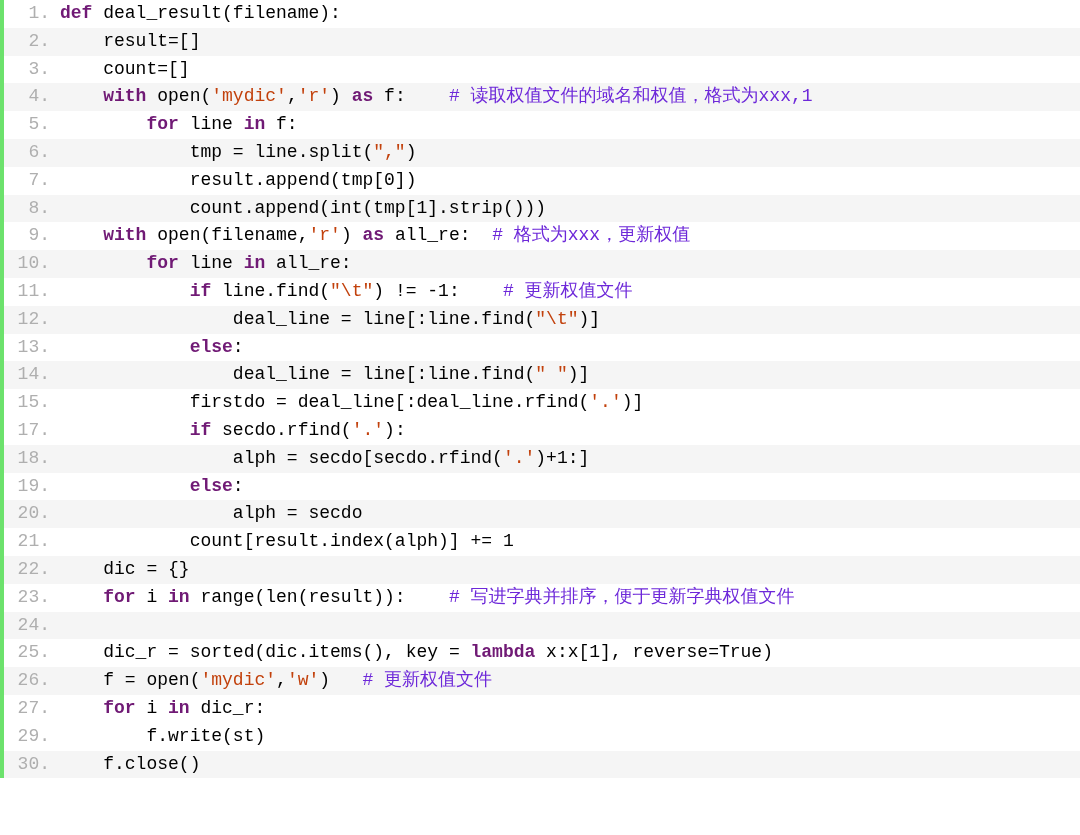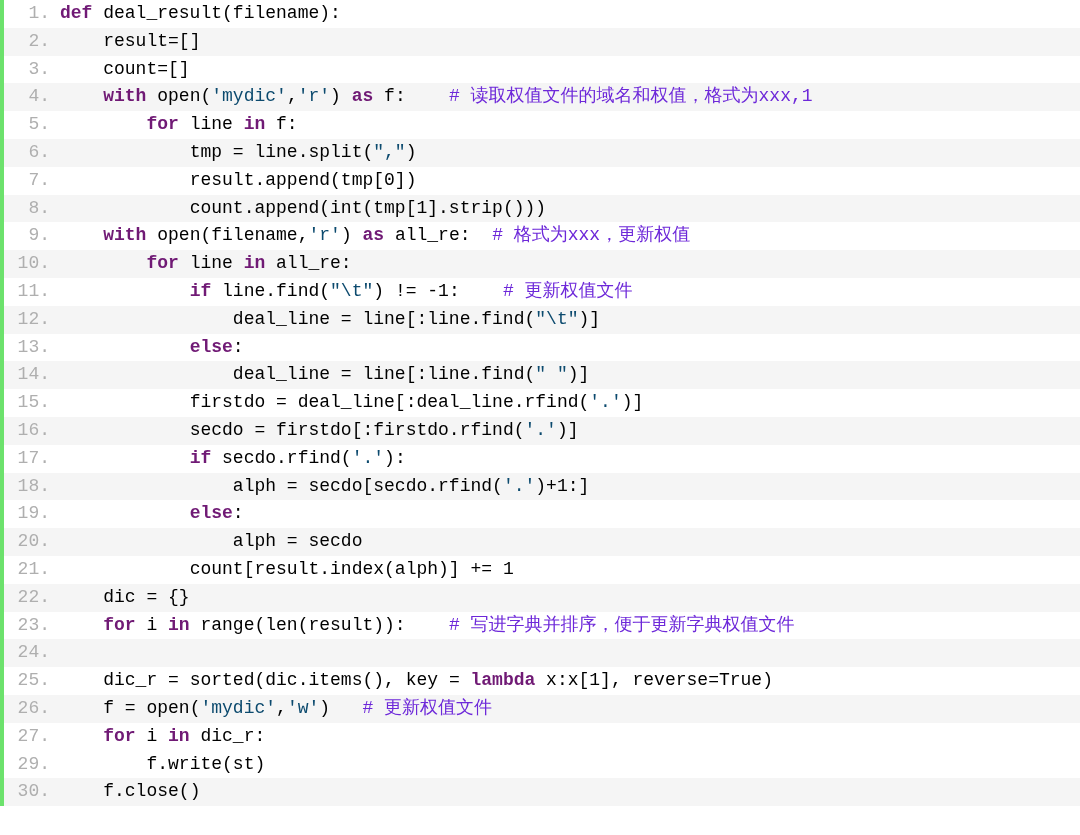--- a/index.html
+++ b/index.html
@@ -28,21 +28,21 @@
     padding-right: 10px;
     color: #afafaf;
     user-select: none;
     flex-shrink: 0;
   }
   .code {
     flex: 1;
     color: #000000;
   }
   .kw   { color: #701a75; font-weight: bold; } 
-  .str  { color: #0c4a6e; }                     
+  .str  { color: #c2410c; }                     
   .cmt  { color: #6d28d9; }                     
 </style>
 </head>
 <body>
 
 <div class="code-container">
     <div class="line"><span class="gutter">1.</span><span class="code"><span></span><span class="kw">def</span><span> deal_result(filename):</span></span></div>
     <div class="line alt"><span class="gutter">2.</span><span class="code"><span>    </span><span>result=[]</span></span></div>
     <div class="line"><span class="gutter">3.</span><span class="code"><span>    </span><span>count=[]</span></span></div>
     <div class="line alt"><span class="gutter">4.</span><span class="code"><span>    </span><span class="kw">with</span><span> open(</span><span class="str">'mydic'</span><span>,</span><span class="str">'r'</span><span>) </span><span class="kw">as</span><span> f:    </span><span class="cmt"># 读取权值文件的域名和权值，格式为xxx,1</span></span></div>
@@ -50,21 +50,20 @@
     <div class="line alt"><span class="gutter">6.</span><span class="code"><span>            </span><span>tmp = line.split(</span><span class="str">","</span><span>)</span></span></div>
     <div class="line"><span class="gutter">7.</span><span class="code"><span>            </span><span>result.append(tmp[0])</span></span></div>
     <div class="line alt"><span class="gutter">8.</span><span class="code"><span>            </span><span>count.append(int(tmp[1].strip()))</span></span></div>
     <div class="line"><span class="gutter">9.</span><span class="code"><span>    </span><span class="kw">with</span><span> open(filename,</span><span class="str">'r'</span><span>) </span><span class="kw">as</span><span> all_re:  </span><span class="cmt"># 格式为xxx，更新权值</span></span></div>
     <div class="line alt"><span class="gutter">10.</span><span class="code"><span>        </span><span class="kw">for</span><span> line </span><span class="kw">in</span><span> all_re:</span></span></div>
     <div class="line"><span class="gutter">11.</span><span class="code"><span>            </span><span class="kw">if</span><span> line.find(</span><span class="str">"\t"</span><span>) != -1:    </span><span class="cmt"># 更新权值文件</span></span></div>
     <div class="line alt"><span class="gutter">12.</span><span class="code"><span>                </span><span>deal_line = line[:line.find(</span><span class="str">"\t"</span><span>)]</span></span></div>
     <div class="line"><span class="gutter">13.</span><span class="code"><span>            </span><span class="kw">else</span><span>:</span></span></div>
     <div class="line alt"><span class="gutter">14.</span><span class="code"><span>                </span><span>deal_line = line[:line.find(</span><span class="str">" "</span><span>)]</span></span></div>
     <div class="line"><span class="gutter">15.</span><span class="code"><span>            </span><span>firstdo = deal_line[:deal_line.rfind(</span><span class="str">'.'</span><span>)]</span></span></div>
-    <div class="line alt"><span class="gutter">16.</span><span class="code"><span>            </span><span>secdo = firstdo[:firstdo.rfind(</span><span class="str">'.'</span><span>)]</span></span></div>
     <div class="line"><span class="gutter">17.</span><span class="code"><span>            </span><span class="kw">if</span><span> secdo.rfind(</span><span class="str">'.'</span><span>):</span></span></div>
     <div class="line alt"><span class="gutter">18.</span><span class="code"><span>                </span><span>alph = secdo[secdo.rfind(</span><span class="str">'.'</span><span>)+1:]</span></span></div>
     <div class="line"><span class="gutter">19.</span><span class="code"><span>            </span><span class="kw">else</span><span>:</span></span></div>
     <div class="line alt"><span class="gutter">20.</span><span class="code"><span>                </span><span>alph = secdo</span></span></div>
     <div class="line"><span class="gutter">21.</span><span class="code"><span>            </span><span>count[result.index(alph)] += 1</span></span></div>
     <div class="line alt"><span class="gutter">22.</span><span class="code"><span>    </span><span>dic = {}</span></span></div>
     <div class="line"><span class="gutter">23.</span><span class="code"><span>    </span><span class="kw">for</span><span> i </span><span class="kw">in</span><span> range(len(result)):    </span><span class="cmt"># 写进字典并排序，便于更新字典权值文件</span></span></div>
     <div class="line alt"><span class="gutter">24.</span><span class="code"><span>        </span></span></div>
     <div class="line"><span class="gutter">25.</span><span class="code"><span>    </span><span>dic_r = sorted(dic.items(), key = </span><span class="kw">lambda</span><span> x:x[1], reverse=True)</span></span></div>
     <div class="line alt"><span class="gutter">26.</span><span class="code"><span>    </span><span>f = open(</span><span class="str">'mydic'</span><span>,</span><span class="str">'w'</span><span>)   </span><span class="cmt"># 更新权值文件</span></span></div>

